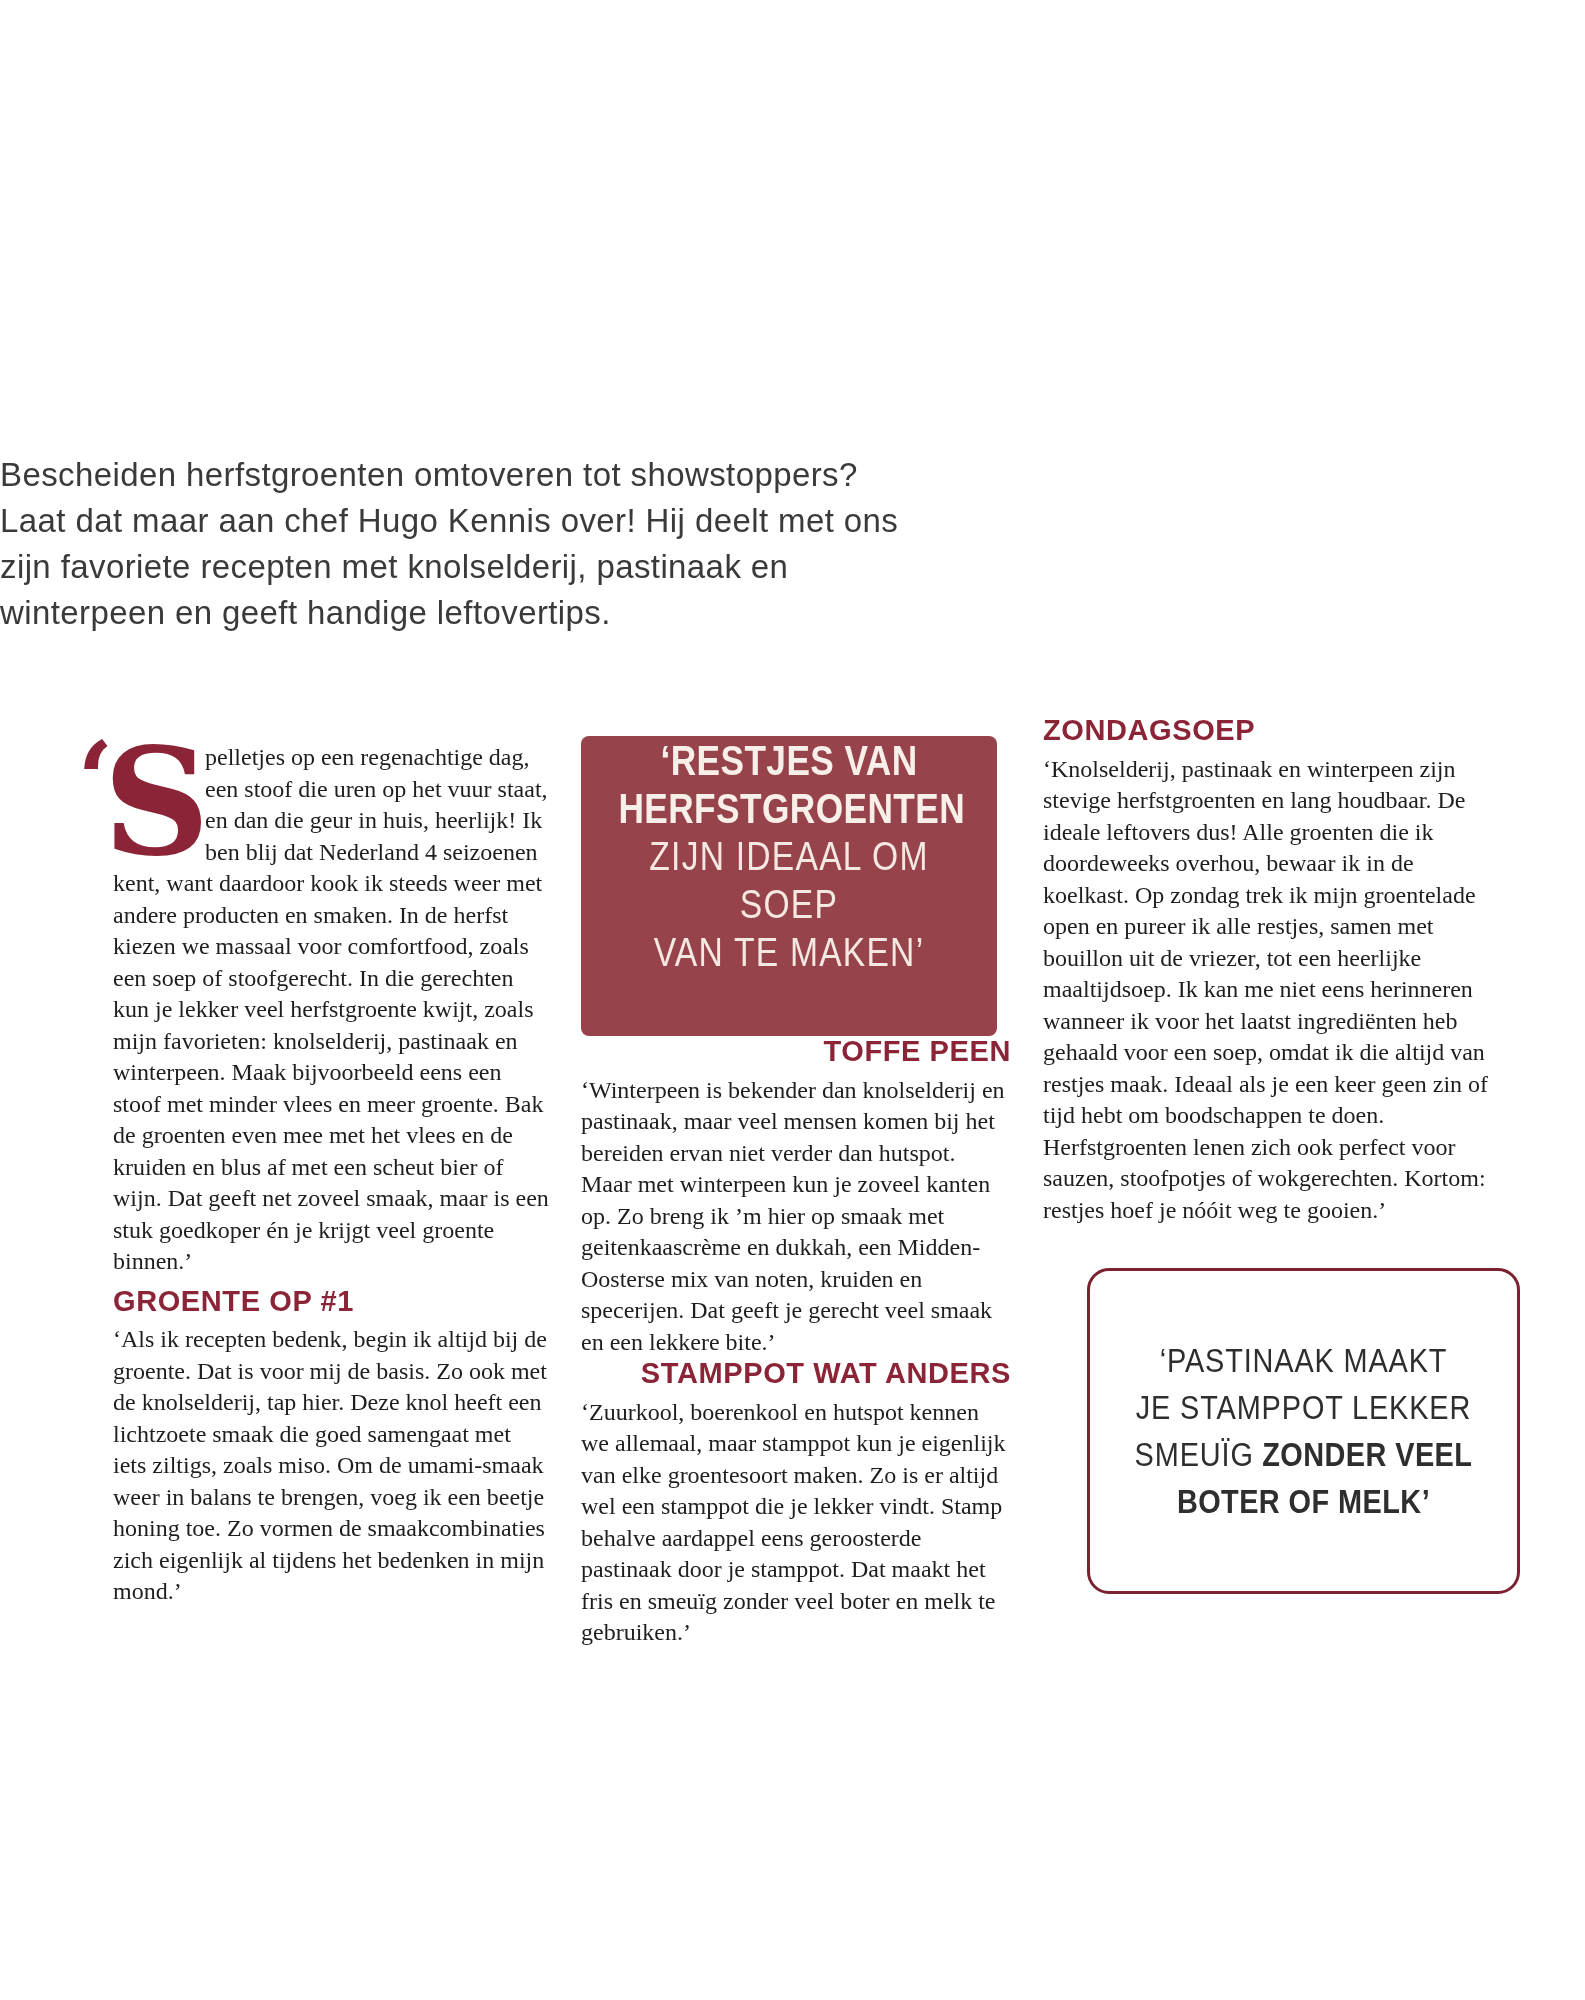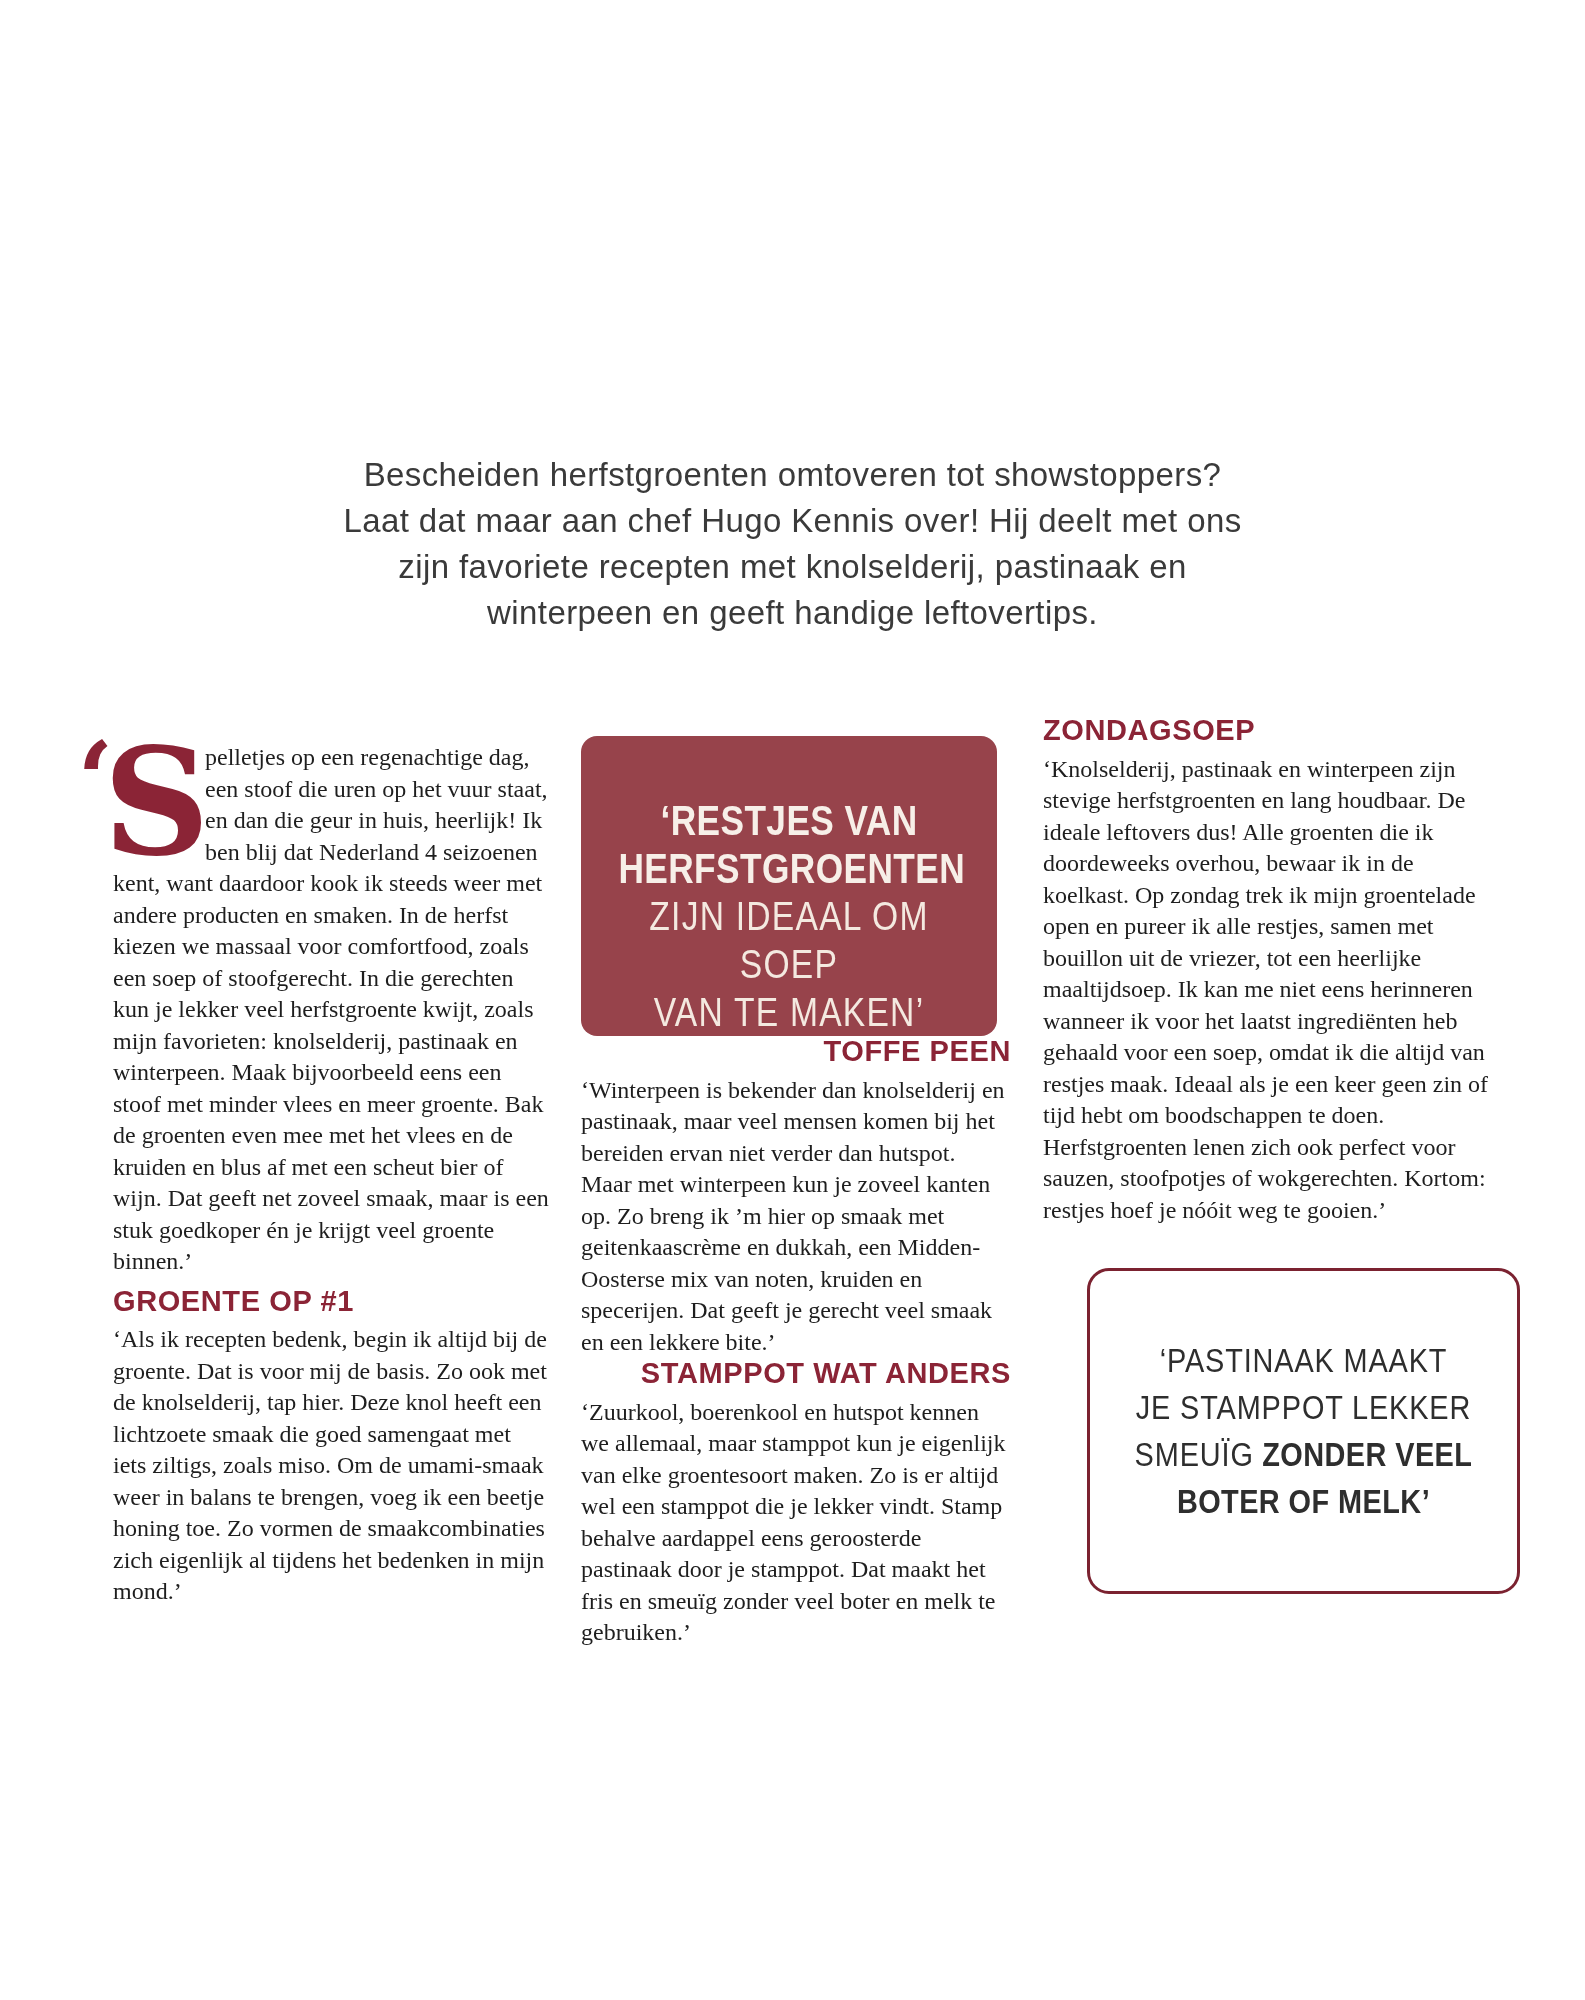--- a/index.html
+++ b/index.html
@@ -1,19 +1,19 @@
 <!DOCTYPE html>
 <html><head>
 <meta charset="utf-8">
 <style>
   html,body{margin:0;padding:0;background:#ffffff;}
   .page{position:relative;width:1585px;height:2000px;background:#ffffff;overflow:hidden;}
 
   
-  .intro{position:absolute;top:452px;left:0;width:100%;text-align:center;
+  .intro{position:absolute;top:452px;left:0;width:100%;
          font-family:"Liberation Sans",sans-serif;font-weight:300;
          font-size:33px;line-height:46px;color:#3a3a3a;letter-spacing:0.4px;}
 
   
   .col{position:absolute;font-family:"Liberation Serif",serif;color:#1e1e1e;
        font-size:24px;line-height:31.5px;}
   .col1{left:113px;top:742px;width:437px;}
   .col2{left:581px;top:736px;width:430px;}
   .col3{left:1043px;top:715px;width:460px;}
 
@@ -24,22 +24,22 @@
   .body-text{margin:0;}
 
   
   .dropcap{float:left;width:126px;height:126px;margin-left:-34px;position:relative;}
   .dc-quote{position:absolute;left:-2px;top:-14px;font-family:"DejaVu Serif",serif;
        font-weight:700;color:#8b2436;font-size:105px;line-height:1;}
   .dc-letter{position:absolute;left:24px;top:-6px;font-family:"DejaVu Serif",serif;
        font-weight:700;color:#8b2436;font-size:148px;line-height:0.9;}
 
   
-  .callout{background:#97434b;border-radius:16px;width:416px;height:300px;
-       display:flex;flex-direction:column;justify-content:flex-end;text-align:center;
+  .callout{background:#97434b;border-radius:8px;width:416px;height:300px;
+       display:flex;flex-direction:column;justify-content:flex-start;text-align:center;
        font-family:"Liberation Sans",sans-serif;color:#f7efe8;}
   .callout-inner{transform:scaleX(0.82);}
   .callout-line-bold{font-weight:700;font-size:43px;line-height:48px;letter-spacing:0.5px;}
   .callout-line-light{font-weight:300;font-size:41px;line-height:48px;letter-spacing:1.5px;color:#f4e9e0;}
 
   
   .quote-box{margin-top:42px;width:433px;height:326px;box-sizing:border-box;
        border:3px solid #7b2230;border-radius:22px;background:#ffffff;
        display:flex;flex-direction:column;justify-content:center;text-align:center;
        font-family:"Liberation Sans",sans-serif;color:#2e2e2e;margin-left:44px;}

